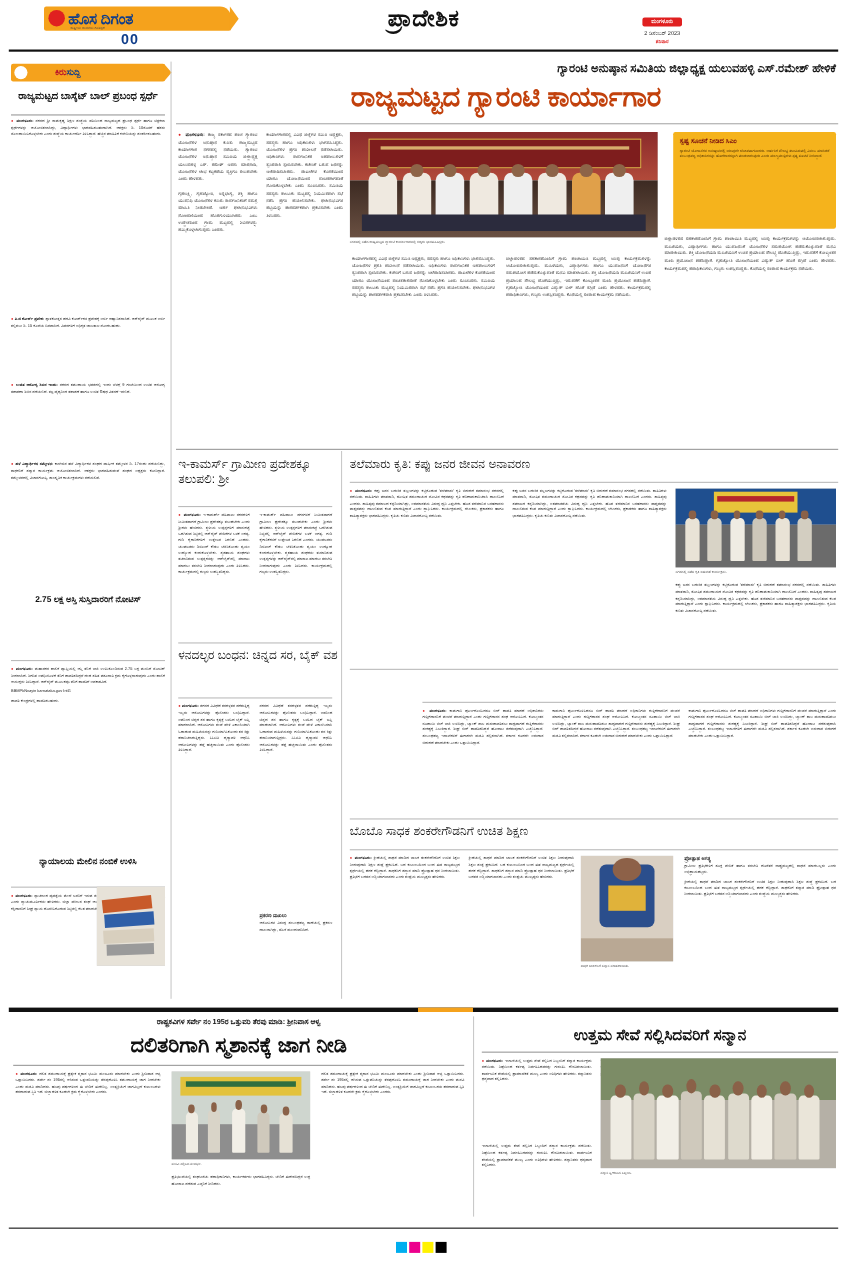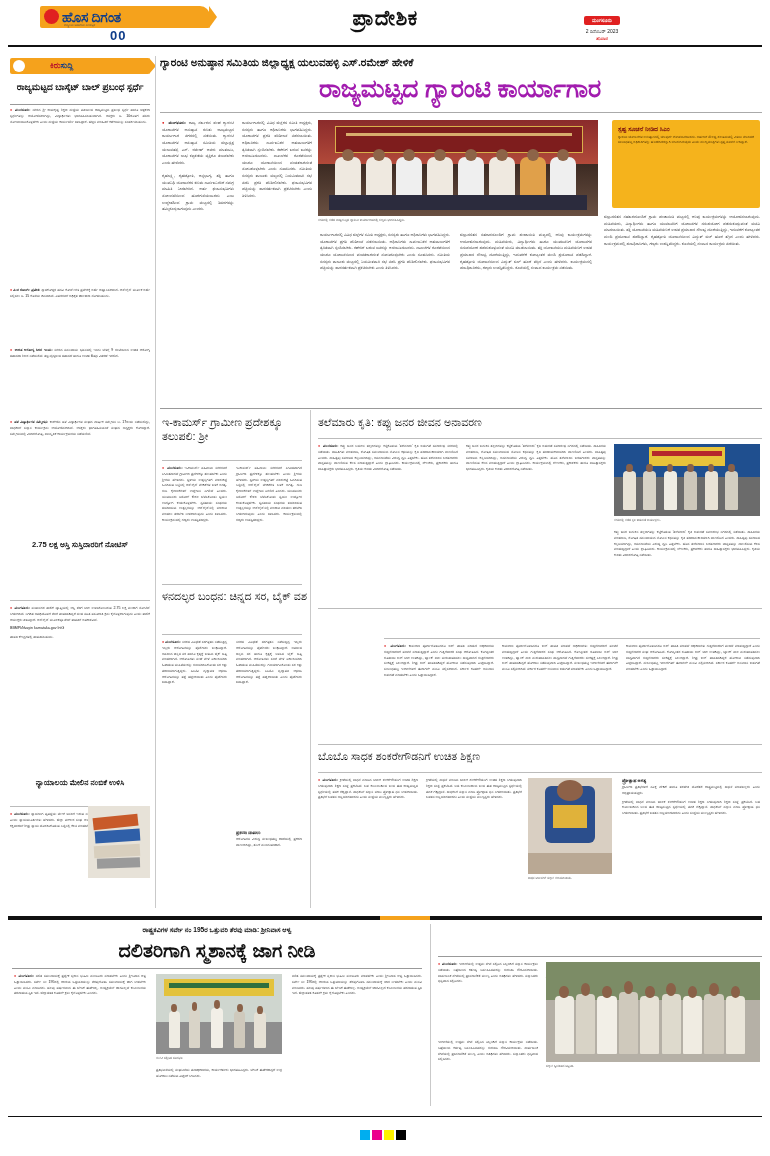--- a/index.html
+++ b/index.html
@@ -40,22 +40,22 @@
 
   .lc-head{position:absolute;left:10px;top:82px;width:140px;text-align:center;font-size:9px;font-weight:bold;color:#111;line-height:1.25;}
   .lc-rule{position:absolute;left:10px;top:104px;width:140px;height:0.8px;background:#999;}
 
   .bullet{color:#e02020;font-weight:bold;}
   .lead{font-weight:bold;color:#111;}
 
   .sub-head{font-size:7.6px;font-weight:bold;color:#111;line-height:1.25;text-align:center;}
 
   
-  .kicker{position:absolute;left:160px;top:56px;width:600px;text-align:left;font-size:10.5px;font-weight:bold;color:#111;}
-  .main-head{position:absolute;left:160px;top:74px;width:600px;text-align:center;font-size:25px;font-weight:bold;color:#a21caf;letter-spacing:-0.2px;}
+  .kicker{position:absolute;left:160px;top:56px;width:600px;text-align:right;font-size:10.5px;font-weight:bold;color:#111;}
+  .main-head{position:absolute;left:160px;top:74px;width:600px;text-align:center;font-size:25px;font-weight:bold;color:#c2410c;letter-spacing:-0.2px;}
   .head-rule{position:absolute;left:160px;top:112px;width:602px;height:0.9px;background:#aaa;}
 
   
   .photo{position:absolute;overflow:hidden;background:#d8d8d8;}
   .cap{position:absolute;font-size:3.3px;color:#333;line-height:1.4;}
 
   
   .p1{left:318px;top:120px;width:280px;height:96px;}
   .p1 .sky{position:absolute;left:0;top:0;width:100%;height:46%;background:linear-gradient(#8a2b2b,#b24a3a);}
   .p1 .banner{position:absolute;left:6%;top:6%;width:88%;height:26%;background:#7e1d1d;border:1px solid #d9b04a;}
@@ -407,20 +407,21 @@
   </div>
   <div class="cap kn" style="left:156px;top:1056px;width:126px;">ಮನವಿ ಸಲ್ಲಿಸಿದ ಸಂದರ್ಭ.</div>
   <div style="position:absolute;left:156px;top:1068px;width:126px;" class="tiny kn">ಪ್ರತಿಭಟನೆಯಲ್ಲಿ ಸಂಘಟನೆಯ ಪದಾಧಿಕಾರಿಗಳು, ಕಾರ್ಯಕರ್ತರು ಭಾಗವಹಿಸಿದ್ದರು. ಬೇಡಿಕೆ ಈಡೇರದಿದ್ದರೆ ಉಗ್ರ ಹೋರಾಟ ನಡೆಸುವ ಎಚ್ಚರಿಕೆ ನೀಡಿದರು.</div>
 
   <div style="position:absolute;left:292px;top:974px;width:130px;" class="tiny kn">ದಲಿತ ಸಮುದಾಯಕ್ಕೆ ಪ್ರತ್ಯೇಕ ಸ್ಮಶಾನ ಭೂಮಿ ಮಂಜೂರು ಮಾಡಬೇಕು ಎಂದು ಶ್ರೀನಿವಾಸ ಆಳ್ವ ಒತ್ತಾಯಿಸಿದರು. ಸರ್ವೇ ನಂ 195ರಲ್ಲಿ ಆಗಿರುವ ಒತ್ತುವರಿಯನ್ನು ತೆರವುಗೊಳಿಸಿ ಸಮುದಾಯಕ್ಕೆ ಜಾಗ ನೀಡಬೇಕು ಎಂದು ಮನವಿ ಮಾಡಿದರು.
 
 ಹಲವು ವರ್ಷಗಳಿಂದ ಈ ಬೇಡಿಕೆ ಈಡೇರಿಲ್ಲ. ಅಂತ್ಯಕ್ರಿಯೆಗೆ ಜಾಗವಿಲ್ಲದೆ ಕುಟುಂಬಗಳು ಪರದಾಡುವ ಸ್ಥಿತಿ ಇದೆ. ಜಿಲ್ಲಾಡಳಿತ ಕೂಡಲೇ ಕ್ರಮ ಕೈಗೊಳ್ಳಬೇಕು ಎಂದರು.</div>
 
   <div class="vrule" style="left:430px;top:924px;height:182px;"></div>
 
+  <div style="position:absolute;left:438px;top:932px;width:324px;text-align:center;font-size:14px;font-weight:bold;color:#111;" class="kn">ಉತ್ತಮ ಸೇವೆ ಸಲ್ಲಿಸಿದವರಿಗೆ ಸನ್ಮಾನ</div>
   <div style="position:absolute;left:438px;top:956px;width:324px;height:0.8px;background:#999;"></div>
   <div style="position:absolute;left:438px;top:962px;width:100px;" class="tiny kn">
     <p><span class="bullet">● </span><span class="lead">ಮಂಗಳೂರು:</span>
     <span>ಇಲಾಖೆಯಲ್ಲಿ ಉತ್ತಮ ಸೇವೆ ಸಲ್ಲಿಸಿದ ಸಿಬ್ಬಂದಿಗೆ ಸನ್ಮಾನ ಕಾರ್ಯಕ್ರಮ ನಡೆಯಿತು. ನಿಷ್ಠೆಯಿಂದ ಕರ್ತವ್ಯ ನಿರ್ವಹಿಸಿದವರನ್ನು ಗುರುತಿಸಿ ಗೌರವಿಸಲಾಯಿತು.
 
 ಸಾರ್ವಜನಿಕ ಸೇವೆಯಲ್ಲಿ ಪ್ರಾಮಾಣಿಕತೆ ಮುಖ್ಯ ಎಂದು ಅತಿಥಿಗಳು ಹೇಳಿದರು. ಸನ್ಮಾನಿತರು ಧನ್ಯವಾದ ಸಲ್ಲಿಸಿದರು.</span></p>
   </div>
   <div style="position:absolute;left:546px;top:962px;width:104px;" class="tiny kn">ಇಲಾಖೆಯಲ್ಲಿ ಉತ್ತಮ ಸೇವೆ ಸಲ್ಲಿಸಿದ ಸಿಬ್ಬಂದಿಗೆ ಸನ್ಮಾನ ಕಾರ್ಯಕ್ರಮ ನಡೆಯಿತು. ನಿಷ್ಠೆಯಿಂದ ಕರ್ತವ್ಯ ನಿರ್ವಹಿಸಿದವರನ್ನು ಗುರುತಿಸಿ ಗೌರವಿಸಲಾಯಿತು.
 
 ಸಾರ್ವಜನಿಕ ಸೇವೆಯಲ್ಲಿ ಪ್ರಾಮಾಣಿಕತೆ ಮುಖ್ಯ ಎಂದು ಅತಿಥಿಗಳು ಹೇಳಿದರು. ಸನ್ಮಾನಿತರು ಧನ್ಯವಾದ ಸಲ್ಲಿಸಿದರು.</div>

